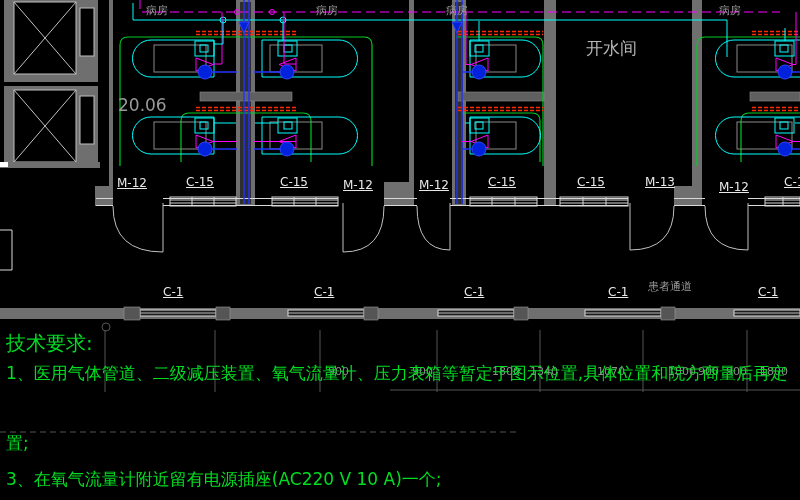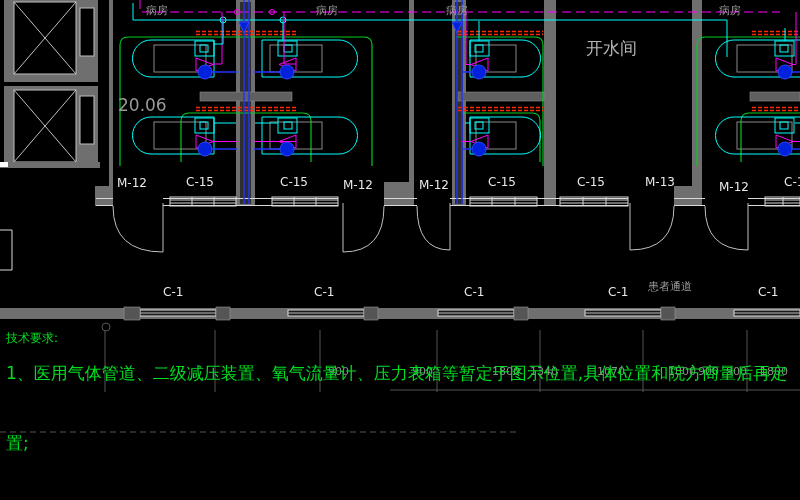--- a/index.html
+++ b/index.html
@@ -1,24 +1,24 @@
 <!DOCTYPE html>
 <html><head>
 <meta charset="utf-8">
 <style>
   html,body{margin:0;padding:0;background:#000;}
   #root{position:relative;width:800px;height:500px;background:#000;overflow:hidden;
         font-family:"DejaVu Sans",sans-serif;}
   #plan-svg{position:absolute;left:0;top:0;}
   .lbl{position:absolute;white-space:pre;line-height:1;z-index:5;}
-  .lbl-white{color:#e8e8e8;font-size:12px;}
+  .lbl-white{color:#e8e8e8;font-size:12px;text-decoration:underline;}
   .lbl-gray{color:#9a9a9a;font-size:11px;}
   .lbl-dim{color:#8f8f8f;font-size:11px;z-index:2;}
   .note{position:absolute;color:#00dd22;font-size:17px;white-space:pre;z-index:3;}
-  .note-title{font-size:12px;text-align:center;}
+  .note-title{font-size:20px;text-align:center;}
   
   .wall{fill:#6f6f6f;stroke:none;}
   .wall-dk{fill:#2e2e2e;}
   .wline{stroke:#d9d9d9;stroke-width:1;fill:none;}
   .door{stroke:#c0c0c0;stroke-width:1;fill:none;}
   .cy{stroke:#00ffff;stroke-width:1;fill:none;}
   .mg{stroke:#ff00ff;stroke-width:1;fill:none;}
   .mgd{stroke:#ff00ff;stroke-width:1;fill:none;stroke-dasharray:9 5;}
   .bl{stroke:#2233ff;stroke-width:1.4;fill:none;}
   .blf{fill:#0022dd;stroke:#3344ff;stroke-width:1;}
@@ -211,20 +211,21 @@
   </g>
 </svg>
 
 <div class="lbl lbl-gray" style="left:118px;top:97px;font-size:17px">20.06</div>
 <div class="lbl lbl-gray" style="left:586px;top:40px;font-size:17px;color:#b5b5b5">开水间</div>
 <div class="lbl lbl-gray" style="left:648px;top:281px">患者通道</div>
 
 <div class="note note-title" style="left:6px;top:330px">技术要求:</div>
 <div class="note" style="left:6px;top:362px">1、医用气体管道、二级减压装置、氧气流量计、压力表箱等暂定于图示位置,具体位置和院方商量后再定</div>
 <div class="note" style="left:6px;top:432px">置;</div>
+<div class="note" style="left:6px;top:468px">3、在氧气流量计附近留有电源插座(AC220 V 10 A)一个;</div>
 
 <div class="lbl lbl-gray" style="left: 146px; top: 5px;">病房</div>
     <div class="lbl lbl-gray" style="left: 316px; top: 5px;">病房</div>
     <div class="lbl lbl-gray" style="left: 446px; top: 5px;">病房</div>
     <div class="lbl lbl-gray" style="left: 719px; top: 5px;">病房</div>
     <div class="lbl lbl-white" style="left: 117px; top: 177px;">M-12</div>
     <div class="lbl lbl-white" style="left: 186px; top: 176px;">C-15</div>
     <div class="lbl lbl-white" style="left: 280px; top: 176px;">C-15</div>
     <div class="lbl lbl-white" style="left: 343px; top: 179px;">M-12</div>
     <div class="lbl lbl-white" style="left: 419px; top: 179px;">M-12</div>

